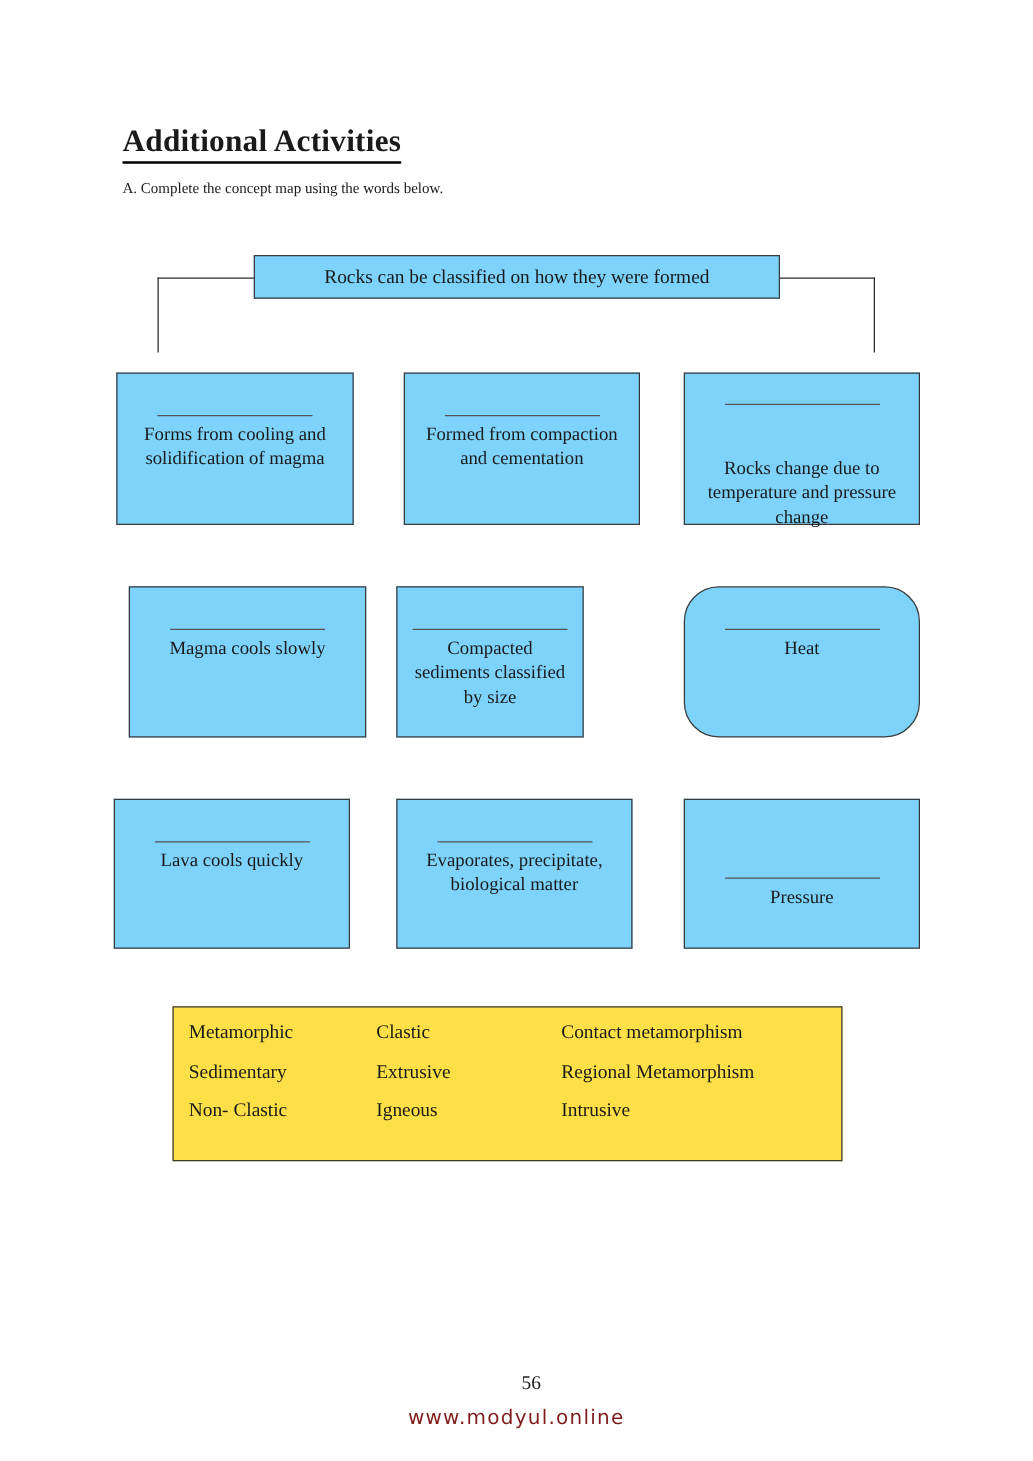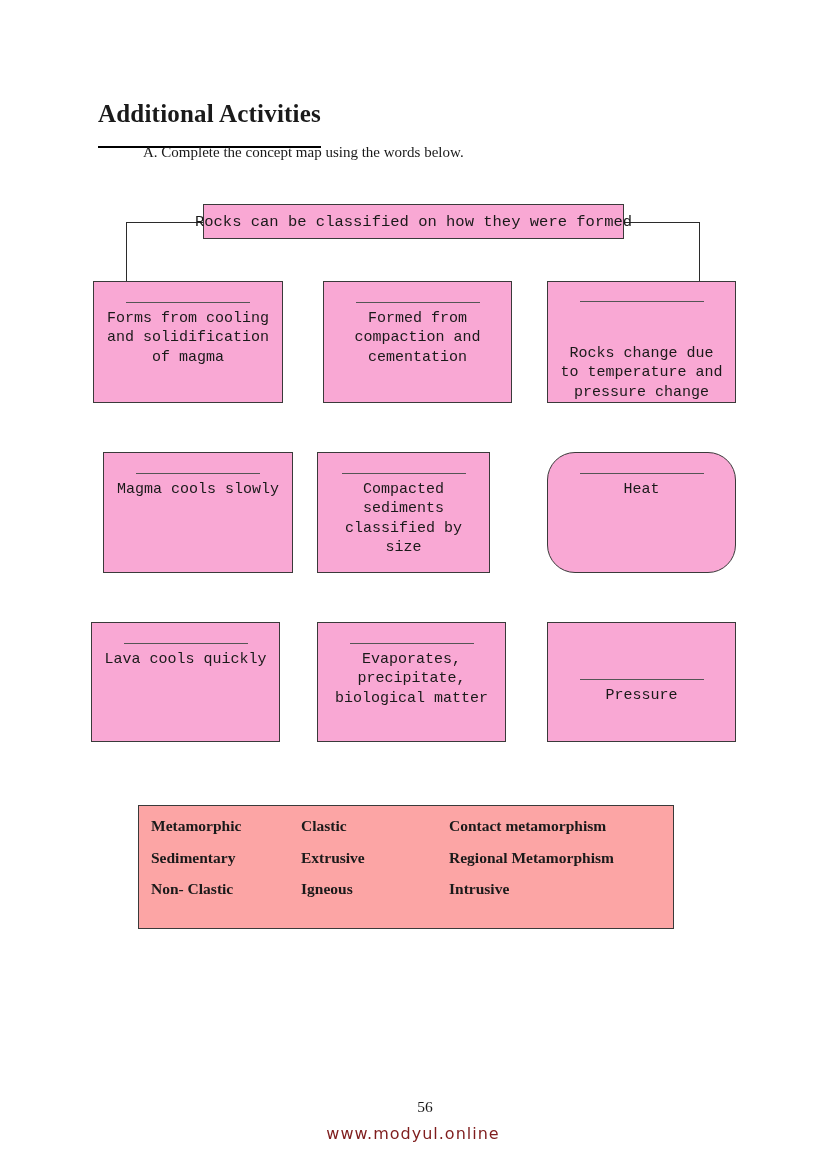--- a/index.html
+++ b/index.html
@@ -25,69 +25,68 @@
 
   
   #page-title {
     position: absolute;
     left: 98px;
     top: 100px;
     font-size: 25px;
     font-weight: bold;
     letter-spacing: 0.2px;
     border-bottom: 2px solid #000;
-    padding-bottom: 18px;
+    padding-bottom: 1px;
     line-height: 1.1;
     white-space: nowrap;
   }
 
   #instruction {
     position: absolute;
     left: 98px;
     top: 143px;
-    font-size: 15px;
+    font-size: 12px;
     line-height: 1.3;
     white-space: nowrap;
-    margin-left: 45px;
   }
 
   
   .cmap {
     position: absolute;
     left: 0;
     top: 0;
     width: 826px;
     height: 1169px;
     pointer-events: none;
   }
   .cmap > * { pointer-events: auto; }
 
   .node {
     position: absolute;
     box-sizing: border-box;
     border: 1px solid #3a3a3a;
-    background: #f9a8d4;
+    background: #7dd3fc;
     display: flex;
     flex-direction: column;
     align-items: center;
-    font-family: Liberation Mono, monospace;
   }
 
   #root-node {
     left: 203px;
     top: 204px;
     width: 421px;
     height: 35px;
     justify-content: center;
     font-size: 15.5px;
     white-space: nowrap;
   }
 
   .leaf {
-    padding-top: 11px;
+    padding-top: 24px;
+    margin-top: 17px;
   }
   .leaf .blank {
     display: block;
     width: 124px;
     border-bottom: 1.3px solid #555;
     height: 9px;
     margin: 0 auto 6px auto;
   }
   .leaf .leaf-text {
     font-size: 15px;
@@ -95,21 +94,21 @@
     text-align: center;
     padding: 0 10px;
   }
 
   
   #node-igneous      { left: 93px;  top: 281px; width: 190px; height: 122px; }
   #node-sedimentary  { left: 323px; top: 281px; width: 189px; height: 122px; }
   #node-metamorphic  { left: 547px; top: 281px; width: 189px; height: 122px; gap: 36px; }
   
   #node-intrusive    { left: 103px;  top: 452px; width: 190px; height: 121px; }
-  #node-clastic      { left: 317px; top: 452px; width: 173px; height: 121px; }
+  #node-clastic      { left: 317px; top: 452px; width: 150px; height: 121px; }
   #node-heat         { left: 547px; top: 452px; width: 189px; height: 121px; border-radius: 28px; }
   
   #node-extrusive    { left: 91px;  top: 622px; width: 189px; height: 120px; }
   #node-nonclastic   { left: 317px; top: 622px; width: 189px; height: 120px; align-items: flex-end; }
   #node-pressure     { left: 547px; top: 622px; width: 189px; height: 120px; justify-content: center; }
 
   
   .conn {
     position: absolute;
     background: #2b2b2b;
@@ -124,23 +123,22 @@
 
   
   #word-bank {
     position: absolute;
     left: 138px;
     top: 805px;
     width: 536px;
     height: 124px;
     box-sizing: border-box;
     border: 1px solid #3a3a3a;
-    background: #fca5a5;
+    background: #fde047;
     padding: 12px 0 0 12px;
-    font-weight: bold;
   }
   #word-bank table {
     border-collapse: collapse;
     width: 100%;
   }
   #word-bank td {
     font-size: 15.5px;
     line-height: 1;
     padding: 0 0 16px 0;
     vertical-align: top;

